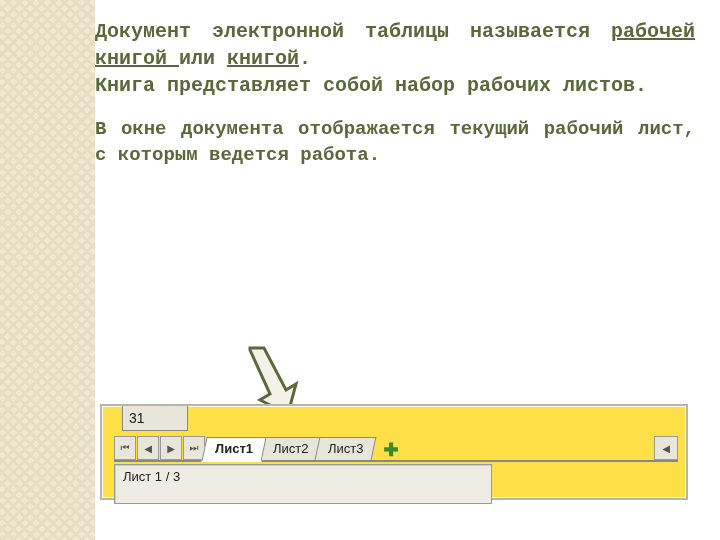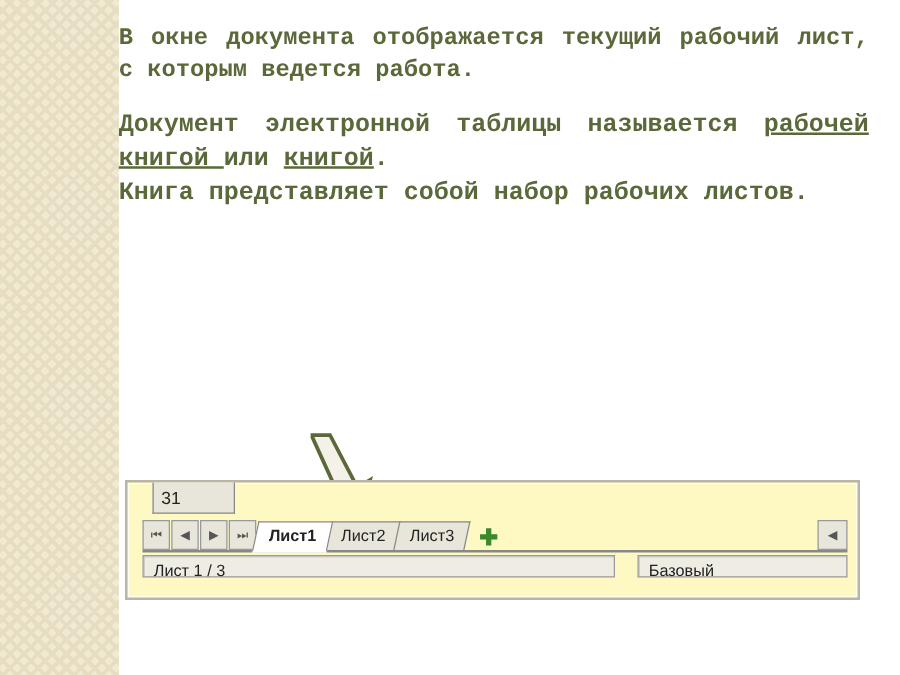--- a/index.html
+++ b/index.html
@@ -45,24 +45,24 @@
 
   .arrow-wrap {
     position: absolute;
     left: 240px;
     top: 342px;
   }
 
   .excel-panel {
     position: absolute;
     left: 100px;
-    top: 384px;
+    top: 404px;
     right: 32px;
     height: 92px;
-    background: #fef9c3;
+    background: #fde047;
     border: 2px solid #b8b4a8;
     box-shadow: 0 0 0 1px #fff inset;
     padding-left: 48px;
   }
   .rowhead {
     position: absolute;
     left: 20px;
     top: 0px;
     height: 24px;
     border-left: 1px solid #888;
@@ -136,21 +136,21 @@
     width: 22px; height: 22px;
     background:#e8e5da; border:1px solid #999;
     display:flex;align-items:center;justify-content:center;
     font-size:10px;color:#555;
   }
   .status-row {
     position: absolute;
     left: 12px;
     right: 8px;
     top: 58px;
-    height: 18px;
+    height: 40px;
     display: flex;
     gap: 6px;
     justify-content: space-between;
   }
   .status-cell {
     border: 1px solid #999;
     background: #efece4;
     font-size: 13px;
     line-height: 24px;
     padding: 0 8px;
@@ -161,26 +161,26 @@
   .status-cell.left { width: 360px; }
   .status-cell.right { width: 150px; margin-left:auto; }
 </style>
 </head>
 <body>
 
 <div class="bg-pattern"></div>
 
 <div class="content">
 
-  <div class="para small justify">В окне документа отображается текущий рабочий лист, с которым ведется работа.</div>
-
   <div class="para justify">
     <span>Документ электронной таблицы  называется </span><span class="u">рабочей книгой </span><span>или </span><span class="u">книгой</span><span>.</span><br>
     <span>Книга представляет собой набор рабочих листов.</span>
   </div>
+
+  <div class="para small justify">В окне документа отображается текущий рабочий лист, с которым ведется работа.</div>
 
 
 </div>
 
 <div class="arrow-wrap">
   <svg width="70" height="80">
     <defs></defs>
     <g fill="#f4f2e8" stroke="#5a683a" stroke-width="3">
       <polygon points="10,6 24,6 46,48 56,42 48,72 20,58 30,52 10,8"></polygon>
     </g>
@@ -200,15 +200,14 @@
     <div class="sheet-tab inactive"><span>Лист2</span></div>
     <div class="sheet-tab inactive"><span>Лист3</span></div>
     <div class="add-btn">✚</div>
 
     <div class="spacer"></div>
     <div class="scroll-left">◀</div>
   </div>
 
   <div class="status-row">
     <div class="status-cell left">Лист 1 / 3</div>
-    <div class="status-cell right">Базовый</div>
   </div>
 </div>
 
 </body></html>

